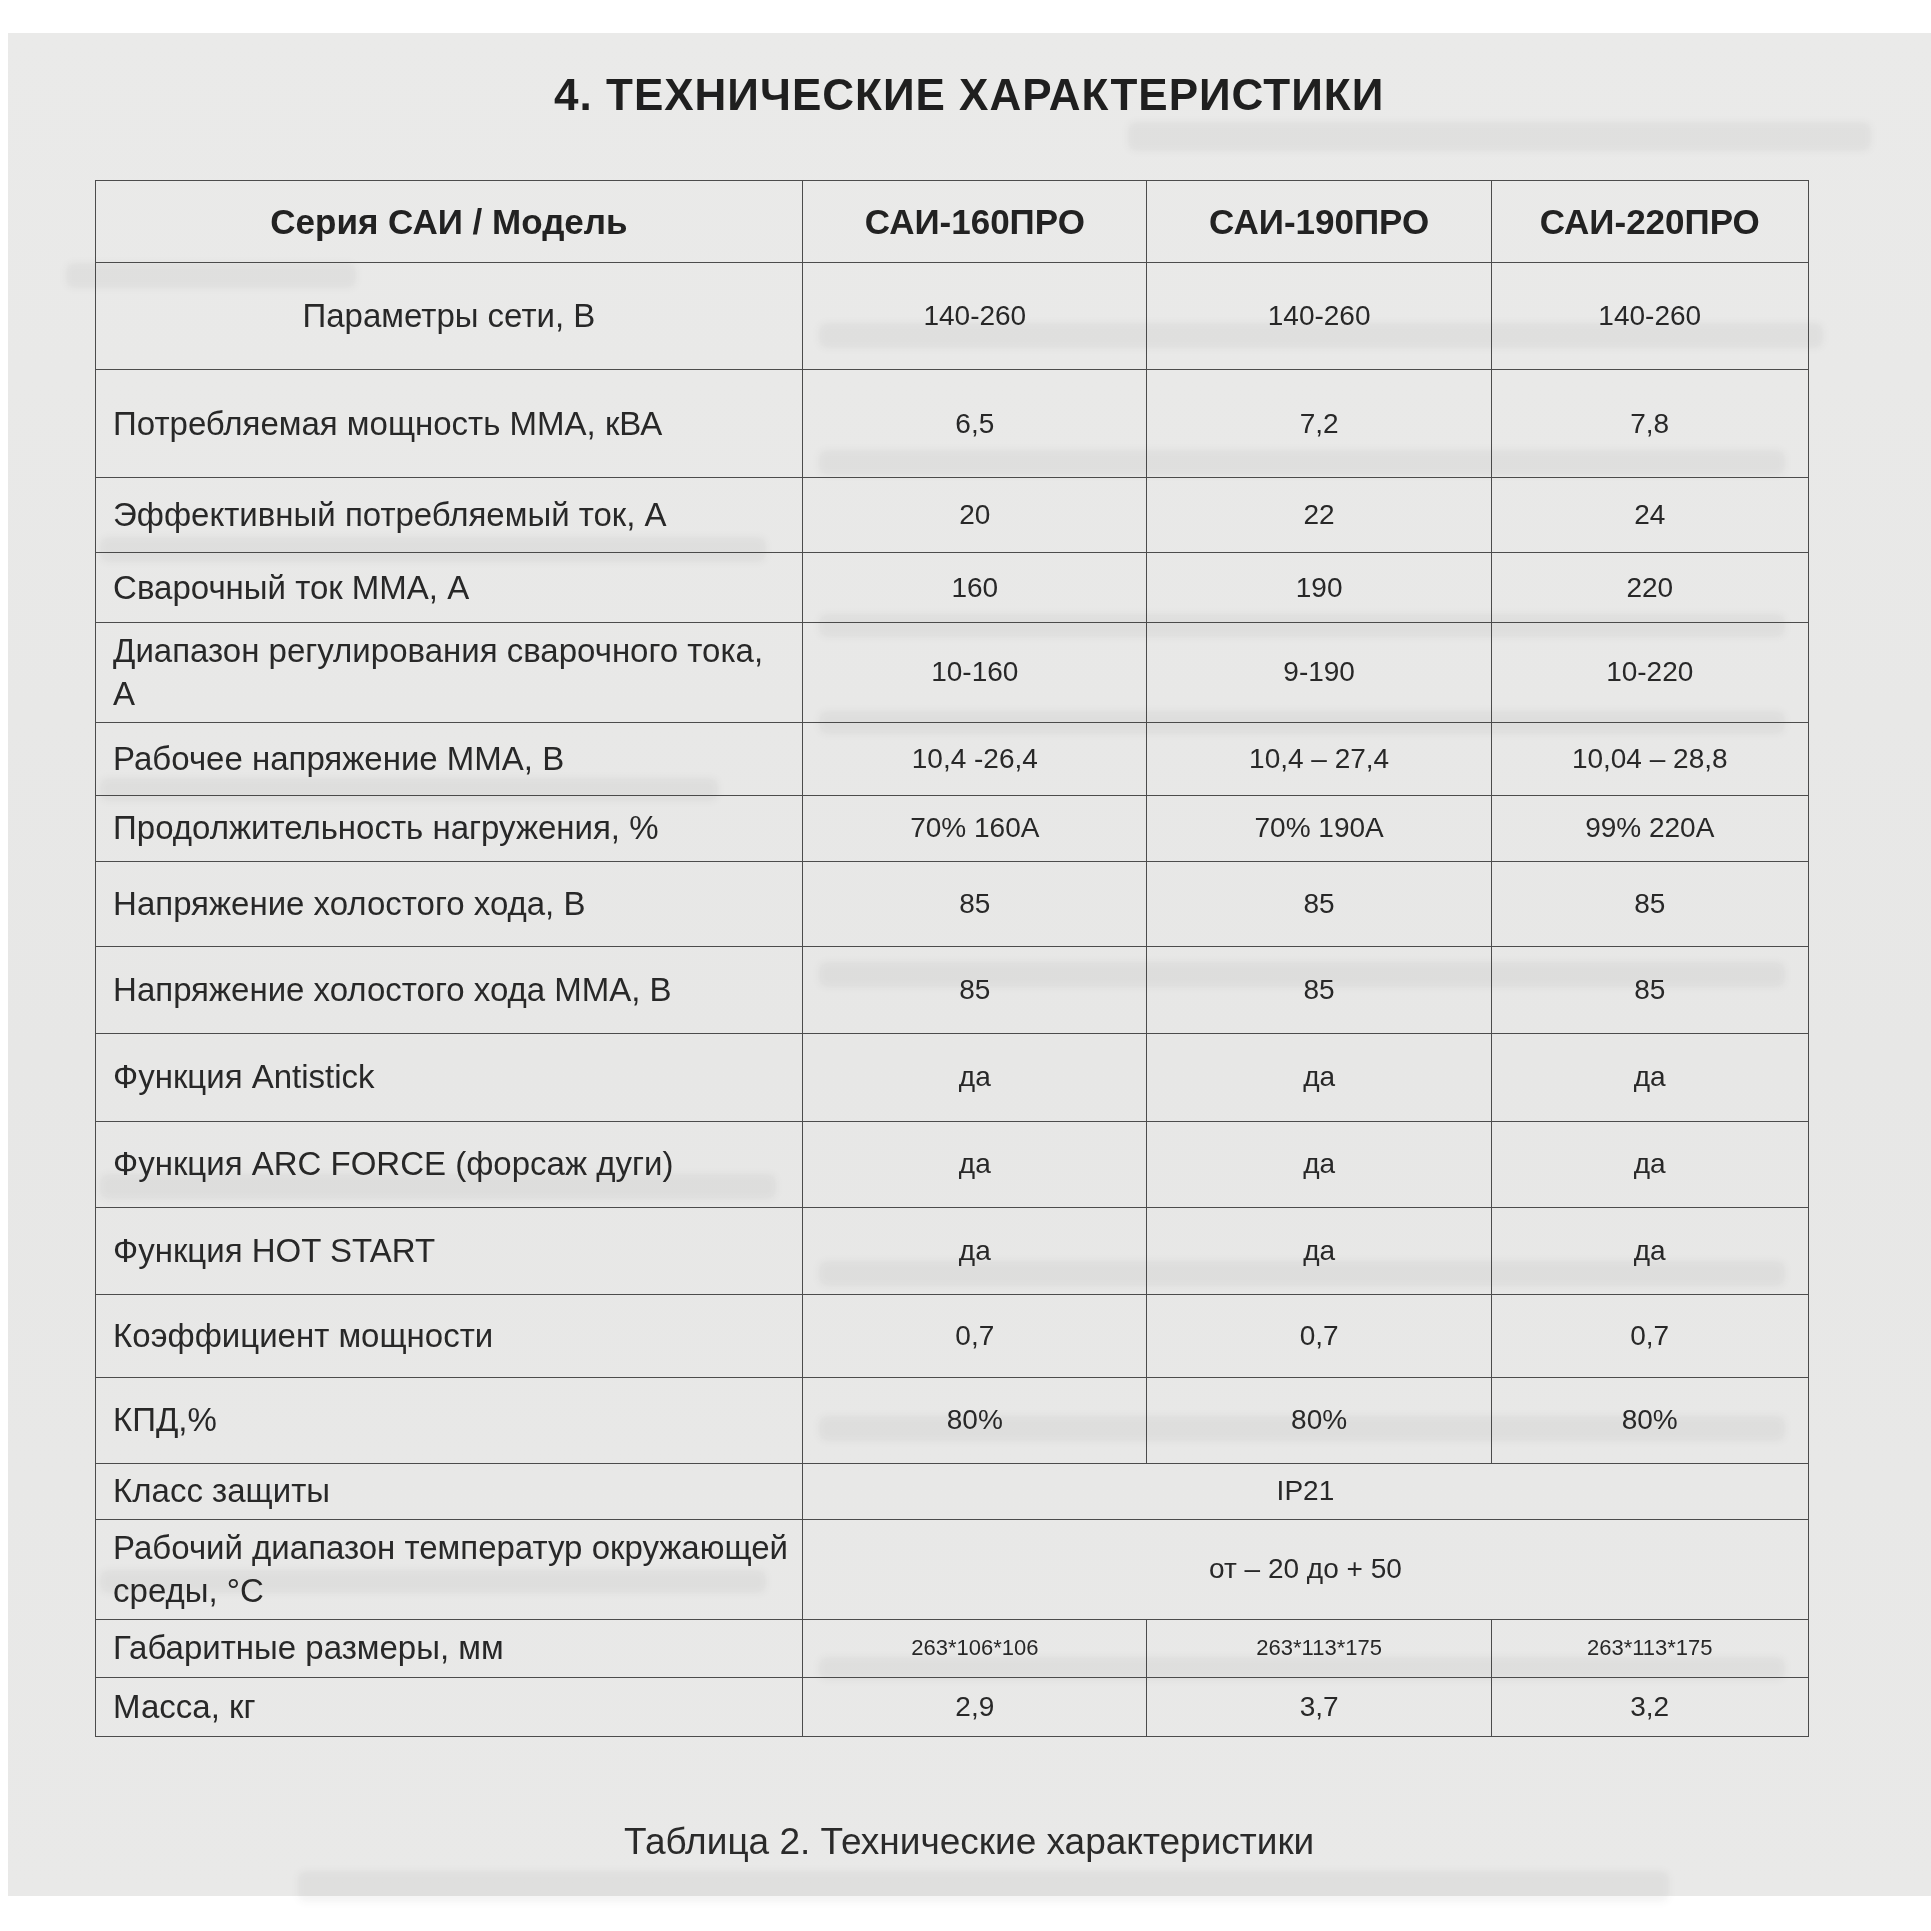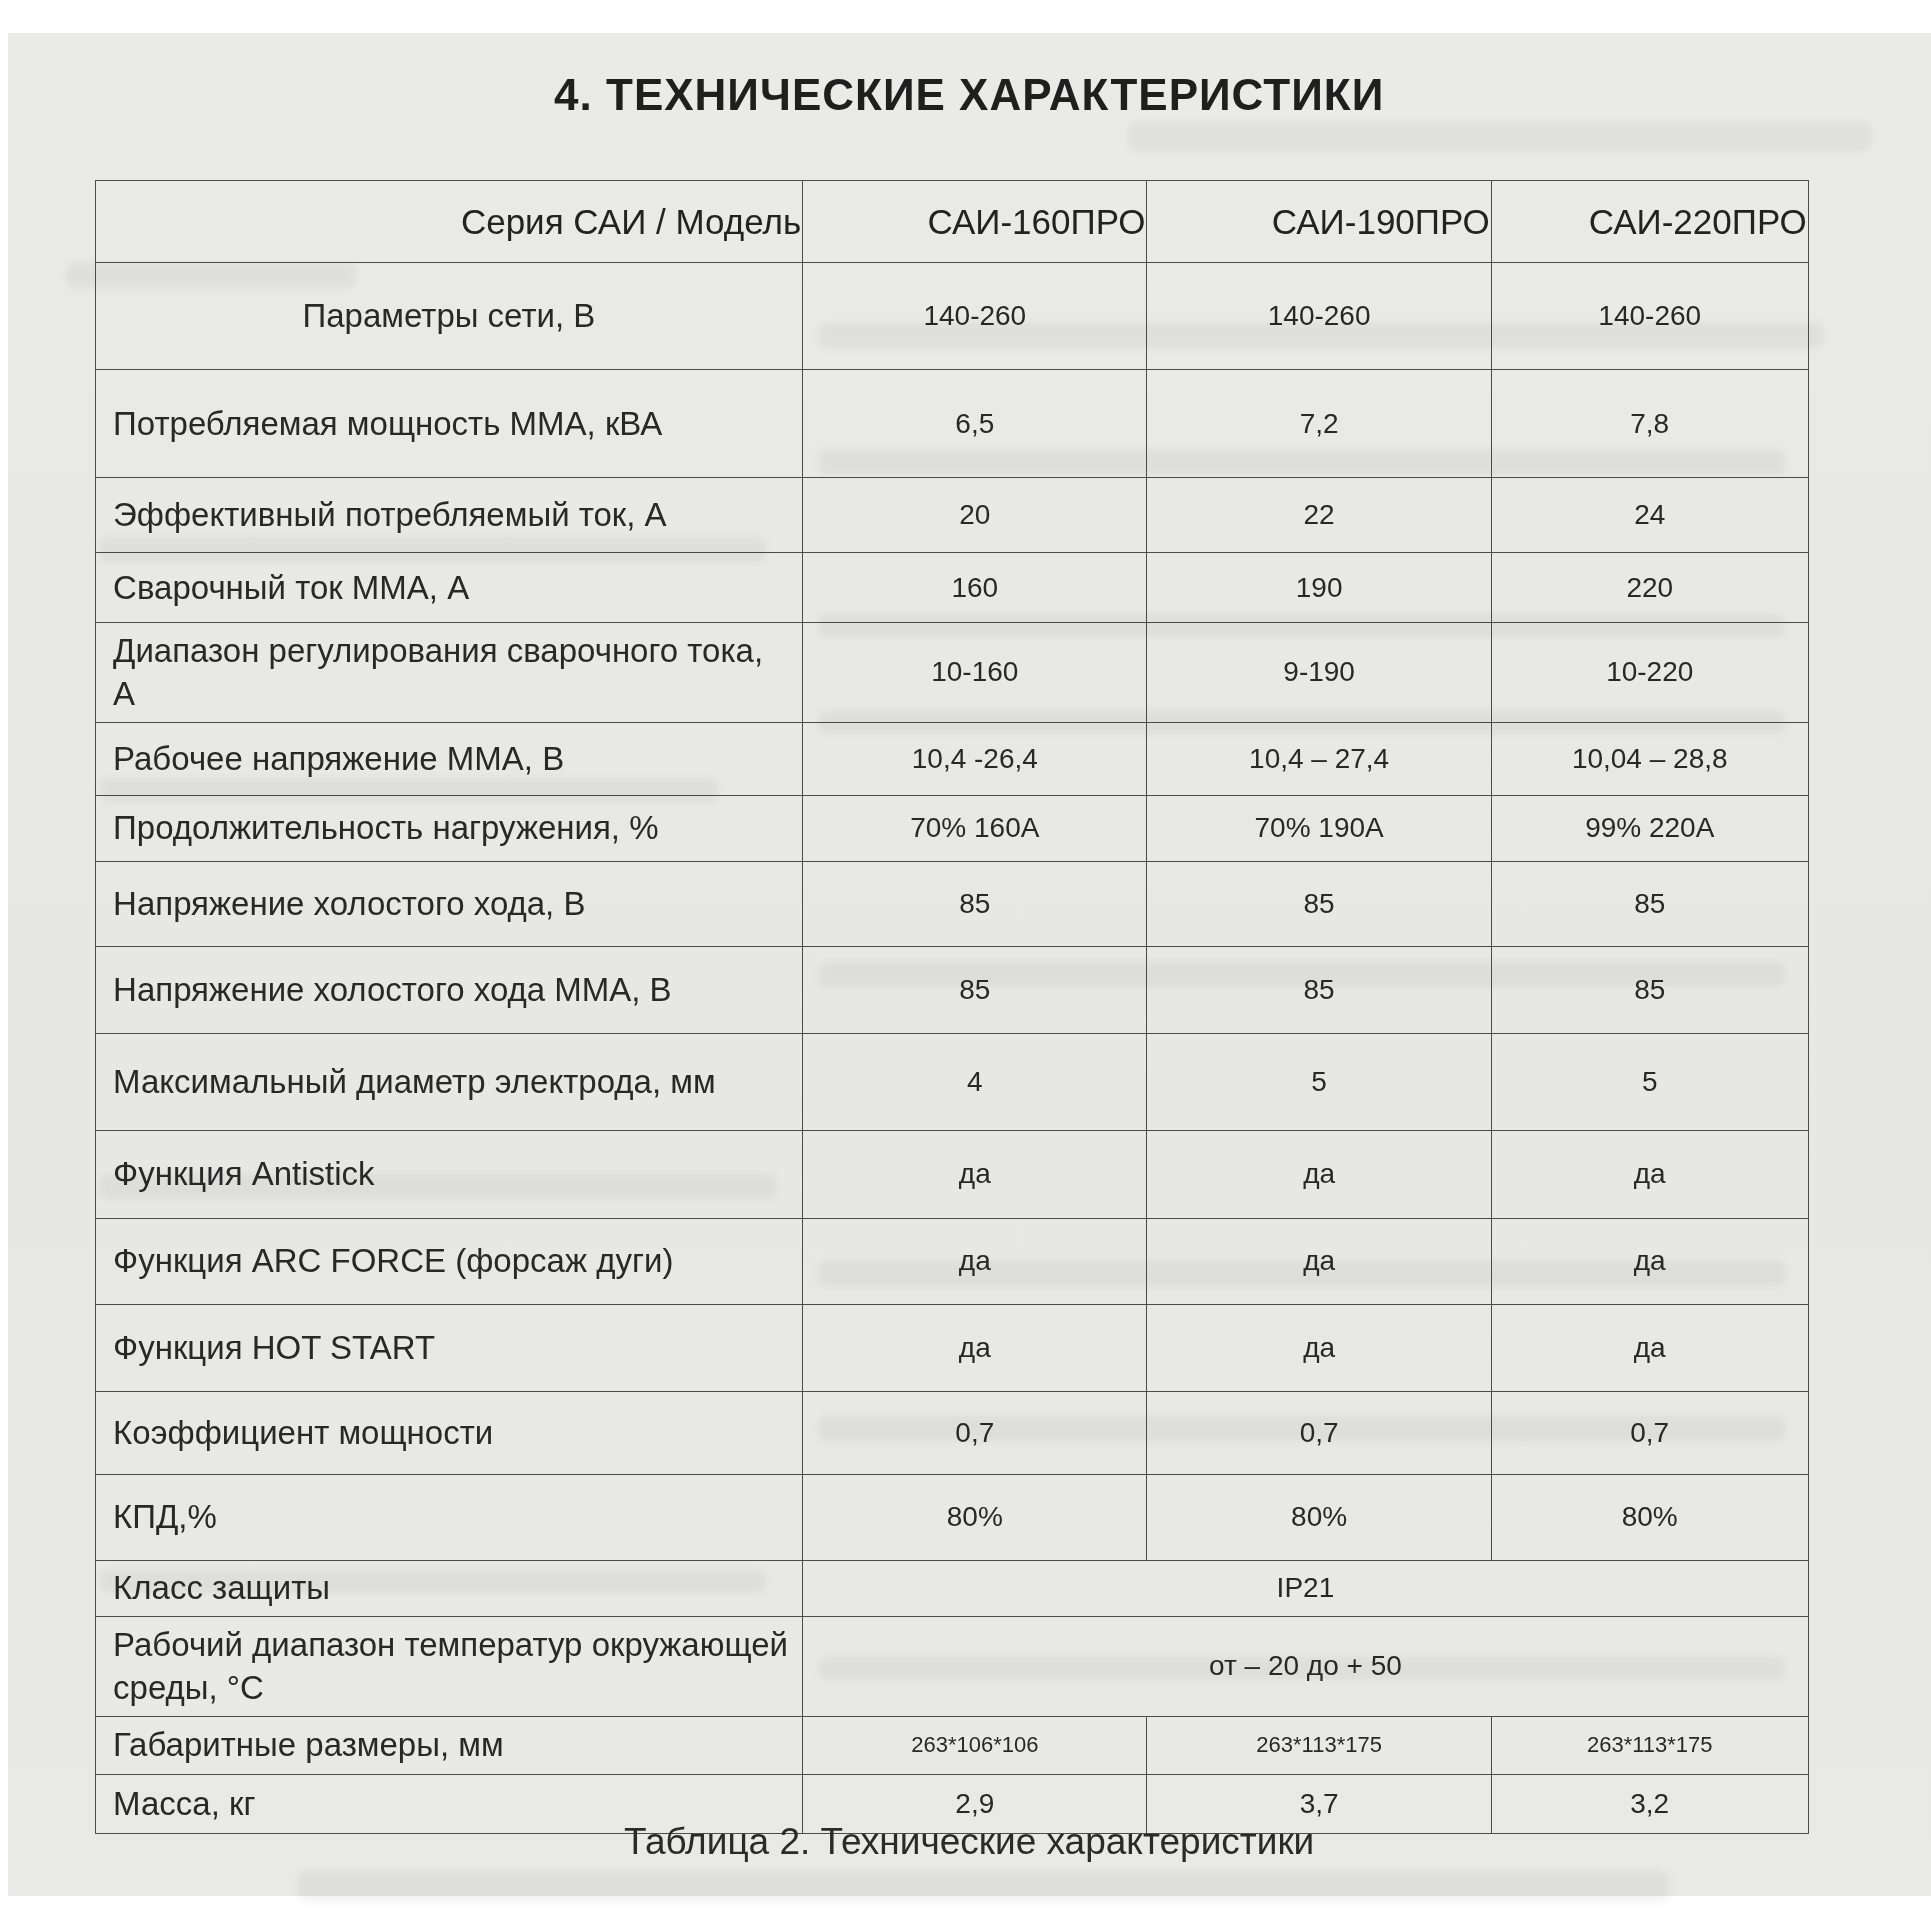--- a/index.html
+++ b/index.html
@@ -46,22 +46,22 @@
     background: transparent;
   }
   .spec-table th,
   .spec-table td {
     border: 1.9px solid #4c4c4c;
     vertical-align: middle;
     overflow: hidden;
   }
   .spec-table thead th {
     font-size: 35px;
-    font-weight: normal;
-    text-align: right;
+    font-weight: bold;
+    text-align: center;
     color: #222;
   }
   td.label {
     font-size: 33px;
     text-align: left;
     padding: 5.8px 11.6px 5.8px 17.4px;
     line-height: 1.32;
   }
   td.label.center {
     text-align: center;
@@ -164,26 +164,20 @@
             <td class="val">85</td>
             <td class="val">85</td>
             <td class="val">85</td>
           </tr>
           <tr style="height: 87px;">
             <td class="label">Напряжение холостого хода ММА, В</td>
             <td class="val">85</td>
             <td class="val">85</td>
             <td class="val">85</td>
           </tr>
-          <tr style="height: 97px;">
-            <td class="label">Максимальный диаметр электрода, мм</td>
-            <td class="val">4</td>
-            <td class="val">5</td>
-            <td class="val">5</td>
-          </tr>
           <tr style="height: 88px;">
             <td class="label">Функция Antistick</td>
             <td class="val">да</td>
             <td class="val">да</td>
             <td class="val">да</td>
           </tr>
           <tr style="height: 86px;">
             <td class="label">Функция ARC FORCE (форсаж дуги)</td>
             <td class="val">да</td>
             <td class="val">да</td>

